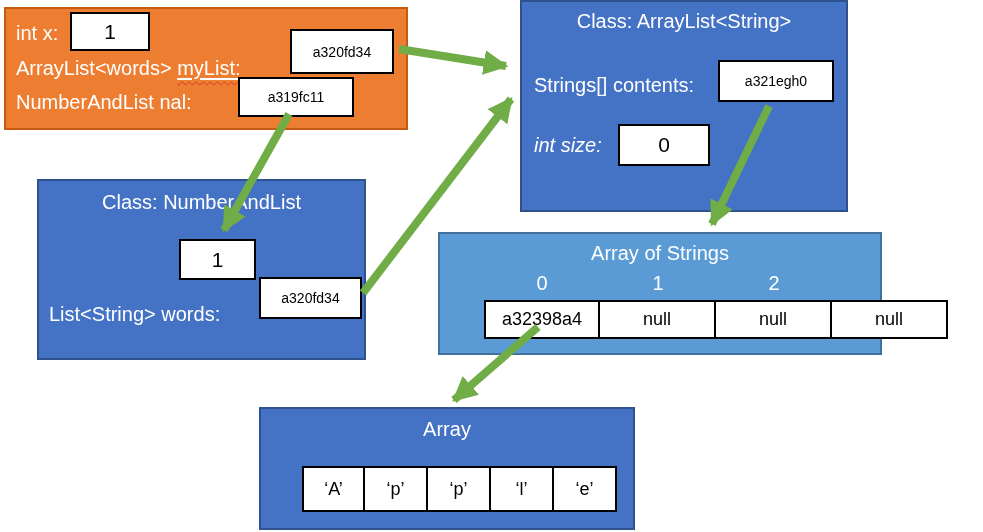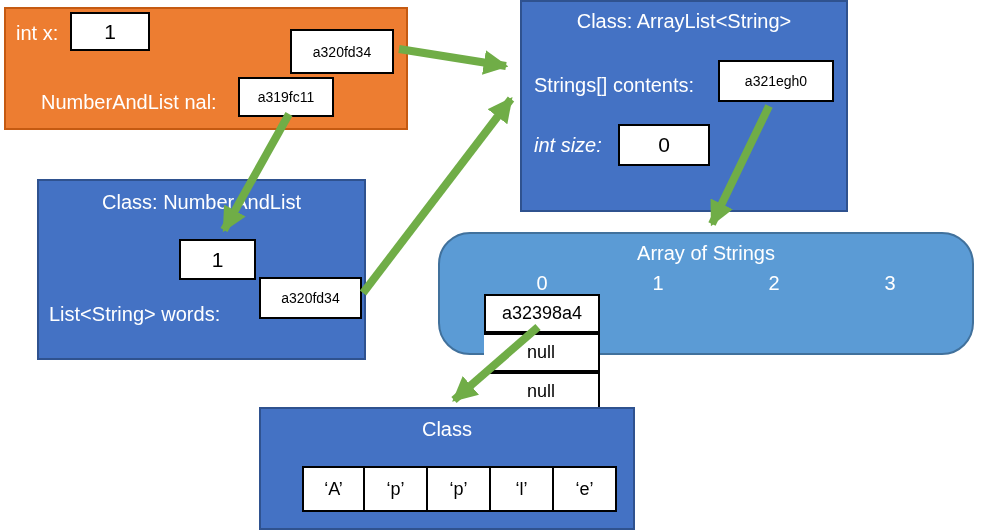--- a/index.html
+++ b/index.html
@@ -33,58 +33,59 @@
   svg.arrows { position:absolute; left:0; top:0; pointer-events:none; }
 </style>
 </head>
 <body>
 
 <div id="canvas">
 
   <div class="shape orange" style="left:4px; top:7px; width:404px; height:123px;">
     <span class="lbl" style="left:10px; top:11px;">int x:</span>
     <div class="vbox big" style="left:64px; top:3px; width:80px; height:39px;">1</div>
+    <span class="lbl" style="left:10px; top:46px;"><span>ArrayList&lt;words&gt; </span><span class="wul"><span class="squig">myList:</span></span></span>
     <div class="vbox" style="left:284px; top:20px; width:104px; height:45px;">a320fd34</div>
-    <span class="lbl" style="left:10px; top:80px;margin-left:25px;">NumberAndList nal:</span>
-    <div class="vbox" style="left:232px; top:68px; width:96px; height:40px;">a319fc11</div>
+    <span class="lbl" style="left:10px; top:80px;">NumberAndList nal:</span>
+    <div class="vbox" style="left:232px; top:68px; width:116px; height:40px;">a319fc11</div>
   </div>
 
   <div class="shape blue" style="left:520px; top:0; width:328px; height:212px;">
     <span class="title" style="top:8px;">Class: ArrayList&lt;String&gt;</span>
     <span class="lbl" style="left:12px; top:70px;">Strings[] contents:</span>
     <div class="vbox" style="left:196px; top:58px; width:116px; height:42px;">a321egh0</div>
     <span class="lbl" style="left:12px; top:130px;font-style:italic;">int size:</span>
     <div class="vbox big" style="left:96px; top:122px; width:92px; height:42px;">0</div>
   </div>
 
   <div class="shape blue" style="left:37px; top:179px; width:329px; height:181px;">
     <span class="title" style="top:10px;">Class: NumberAndList</span>
     <div class="vbox big" style="left:140px; top:58px; width:77px; height:41px;">1</div>
     <span class="lbl" style="left:10px; top:101px;margin-top:19px;">List&lt;String&gt; words:</span>
     <div class="vbox" style="left:220px; top:96px; width:103px; height:42px;">a320fd34</div>
   </div>
 
-  <div class="shape ltblue" style="left:438px; top:232px; width:536px; height:123px;border-radius:32px;">
+  <div class="shape ltblue" style="left:438px; top:232px; width:444px; height:123px;">
     <span class="title" style="top:8px;">Array of Strings</span>
     <div class="idxrow" style="left:44px; top:38px;">
       <span class="idx" style="width:116px;">0</span>
       <span class="idx" style="width:116px;">1</span>
       <span class="idx" style="width:116px;">2</span>
       <span class="idx" style="width:116px;">3</span>
     </div>
-    <div class="cellrow" style="left:44px; top:60px;flex-direction:column;">
+    <div class="cellrow" style="left:44px; top:66px;">
       <div class="cell" style="width:116px; height:39px;">a32398a4</div>
       <div class="cell" style="width:116px; height:39px;">null</div>
       <div class="cell" style="width:116px; height:39px;">null</div>
       <div class="cell" style="width:116px; height:39px;">null</div>
     </div>
   </div>
 
   <div class="shape blue" style="left:259px; top:407px; width:376px; height:123px;">
-    <span class="title" style="top:9px;">Class</span>
+    <span class="title" style="top:9px;">Array</span>
     <div class="cellrow" style="left:41px; top:57px;">
       <div class="cell" style="width:63px; height:46px;">‘A’</div>
       <div class="cell" style="width:63px; height:46px;">‘p’</div>
       <div class="cell" style="width:63px; height:46px;">‘p’</div>
       <div class="cell" style="width:63px; height:46px;">‘l’</div>
       <div class="cell" style="width:63px; height:46px;">‘e’</div>
     </div>
   </div>
 
   <svg class="arrows" width="983" height="532" viewBox="0 0 983 532">

